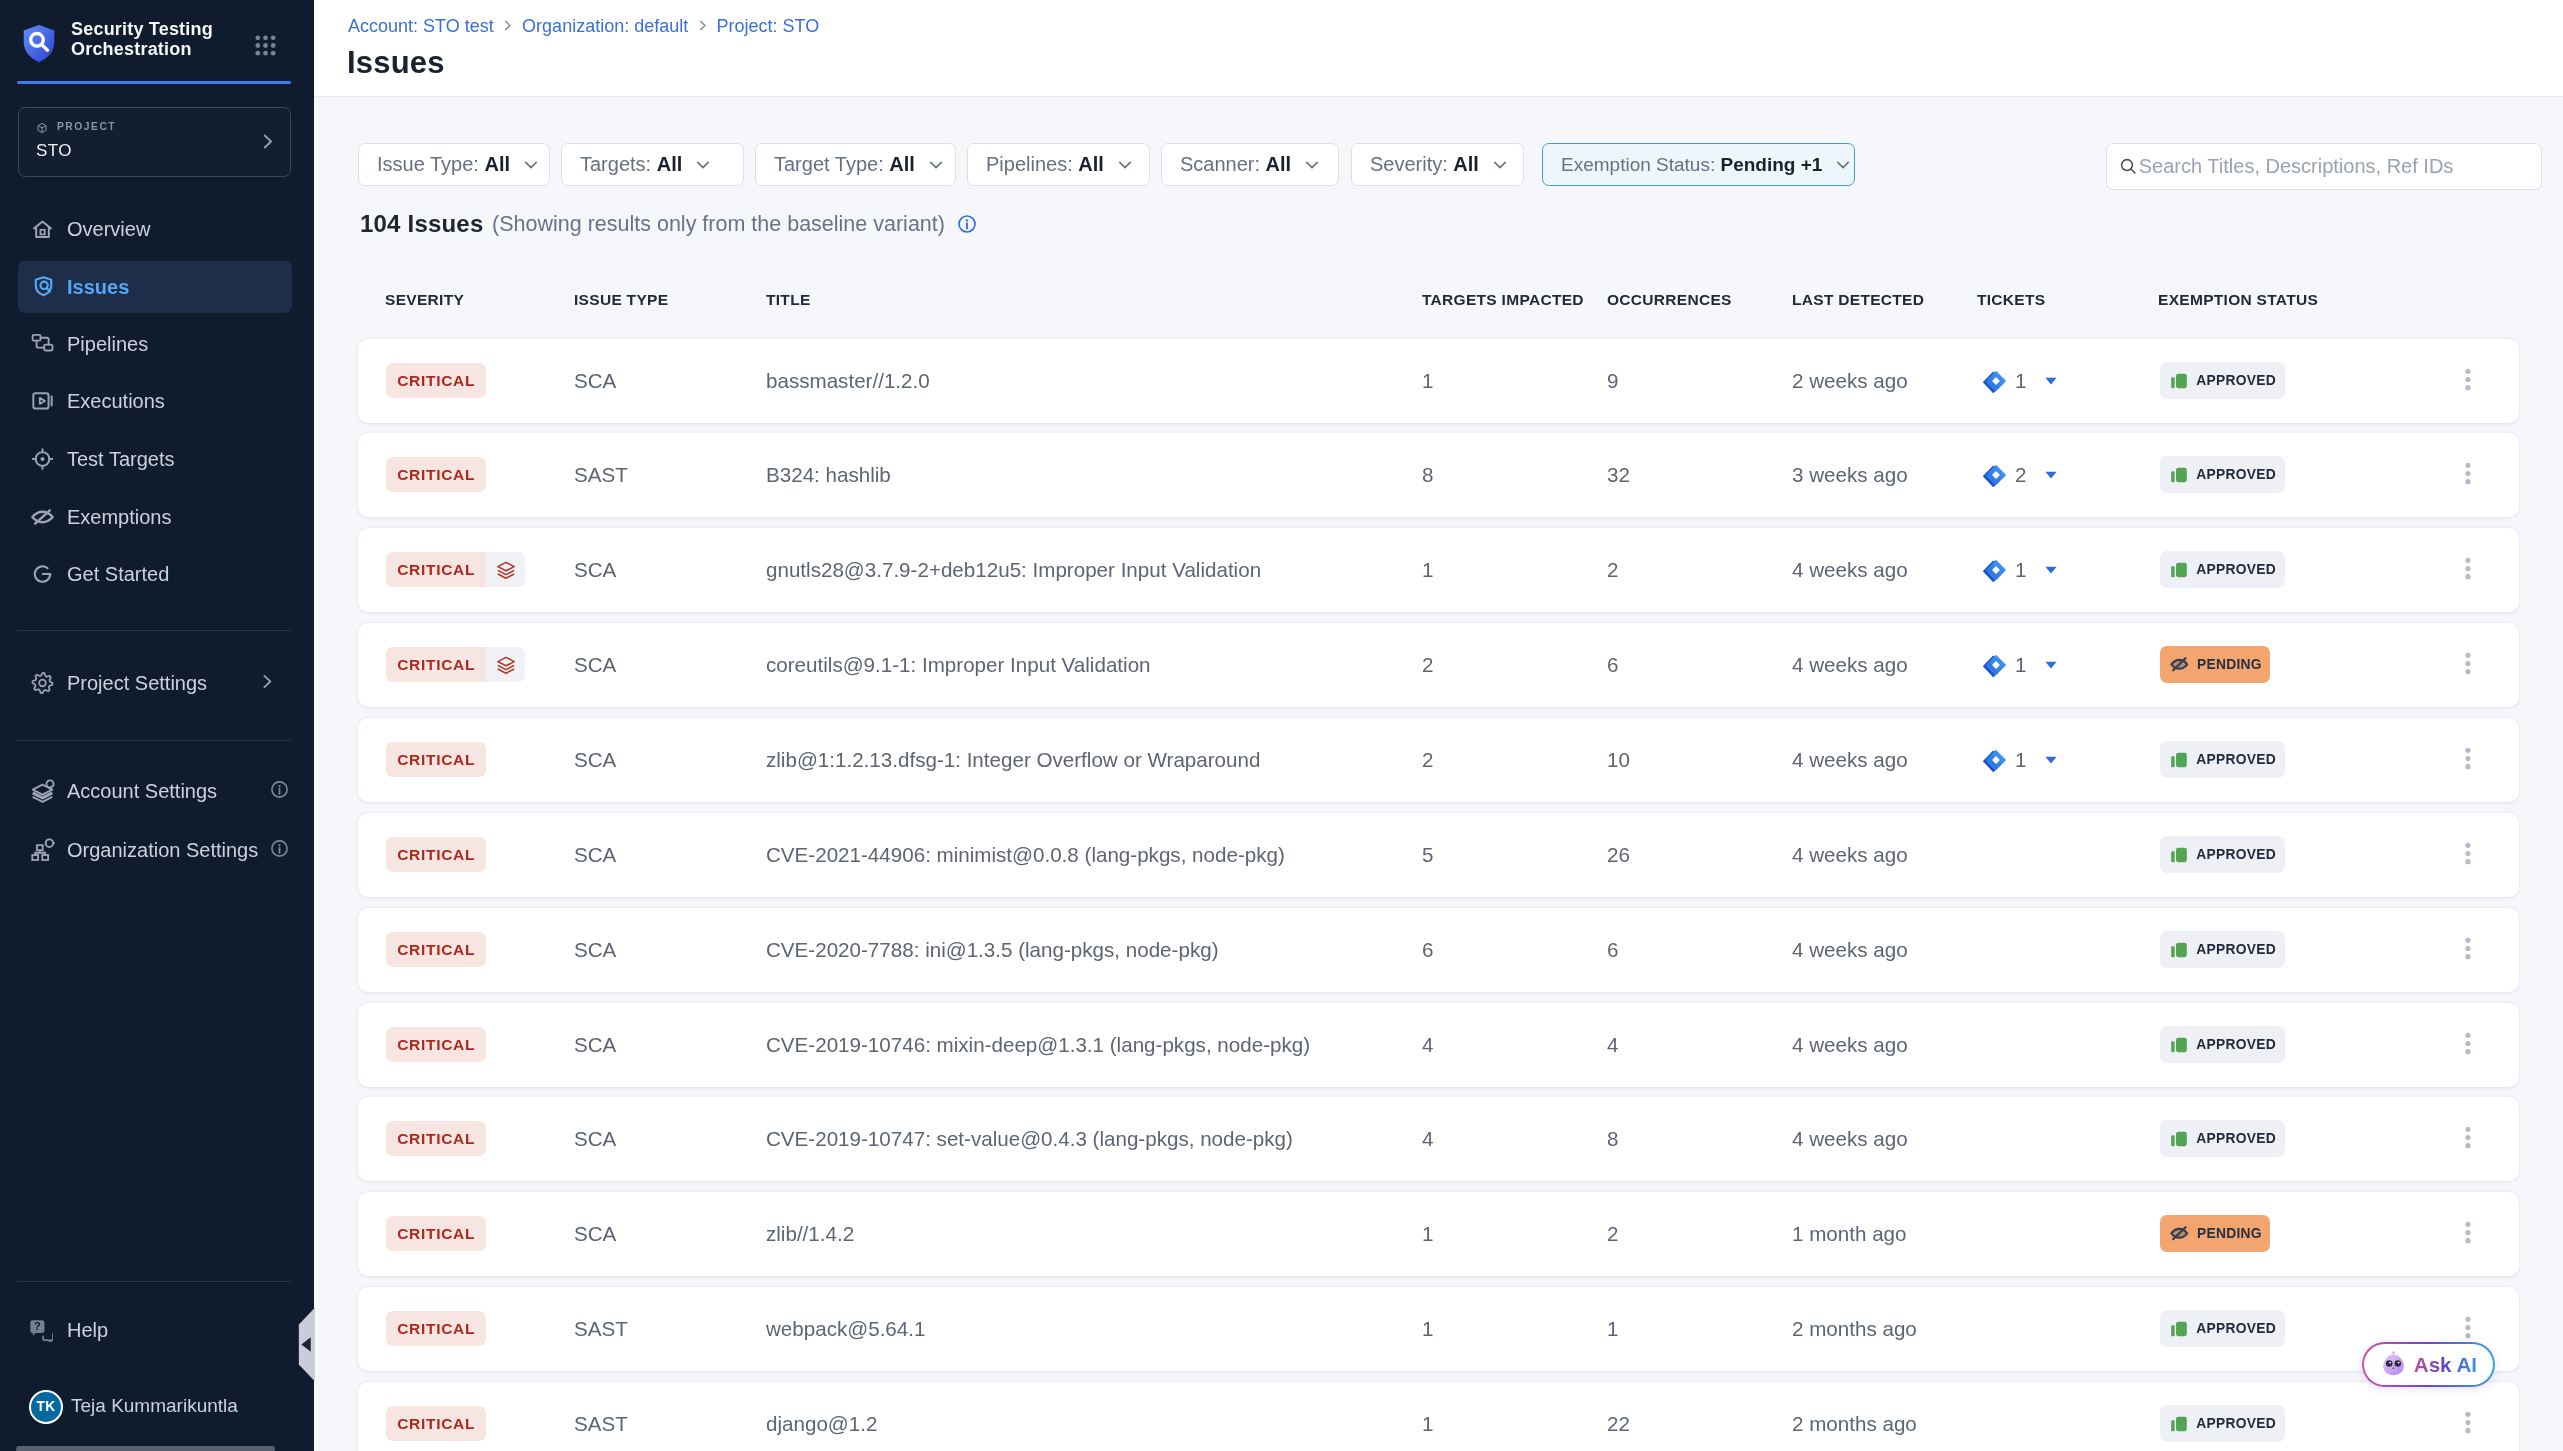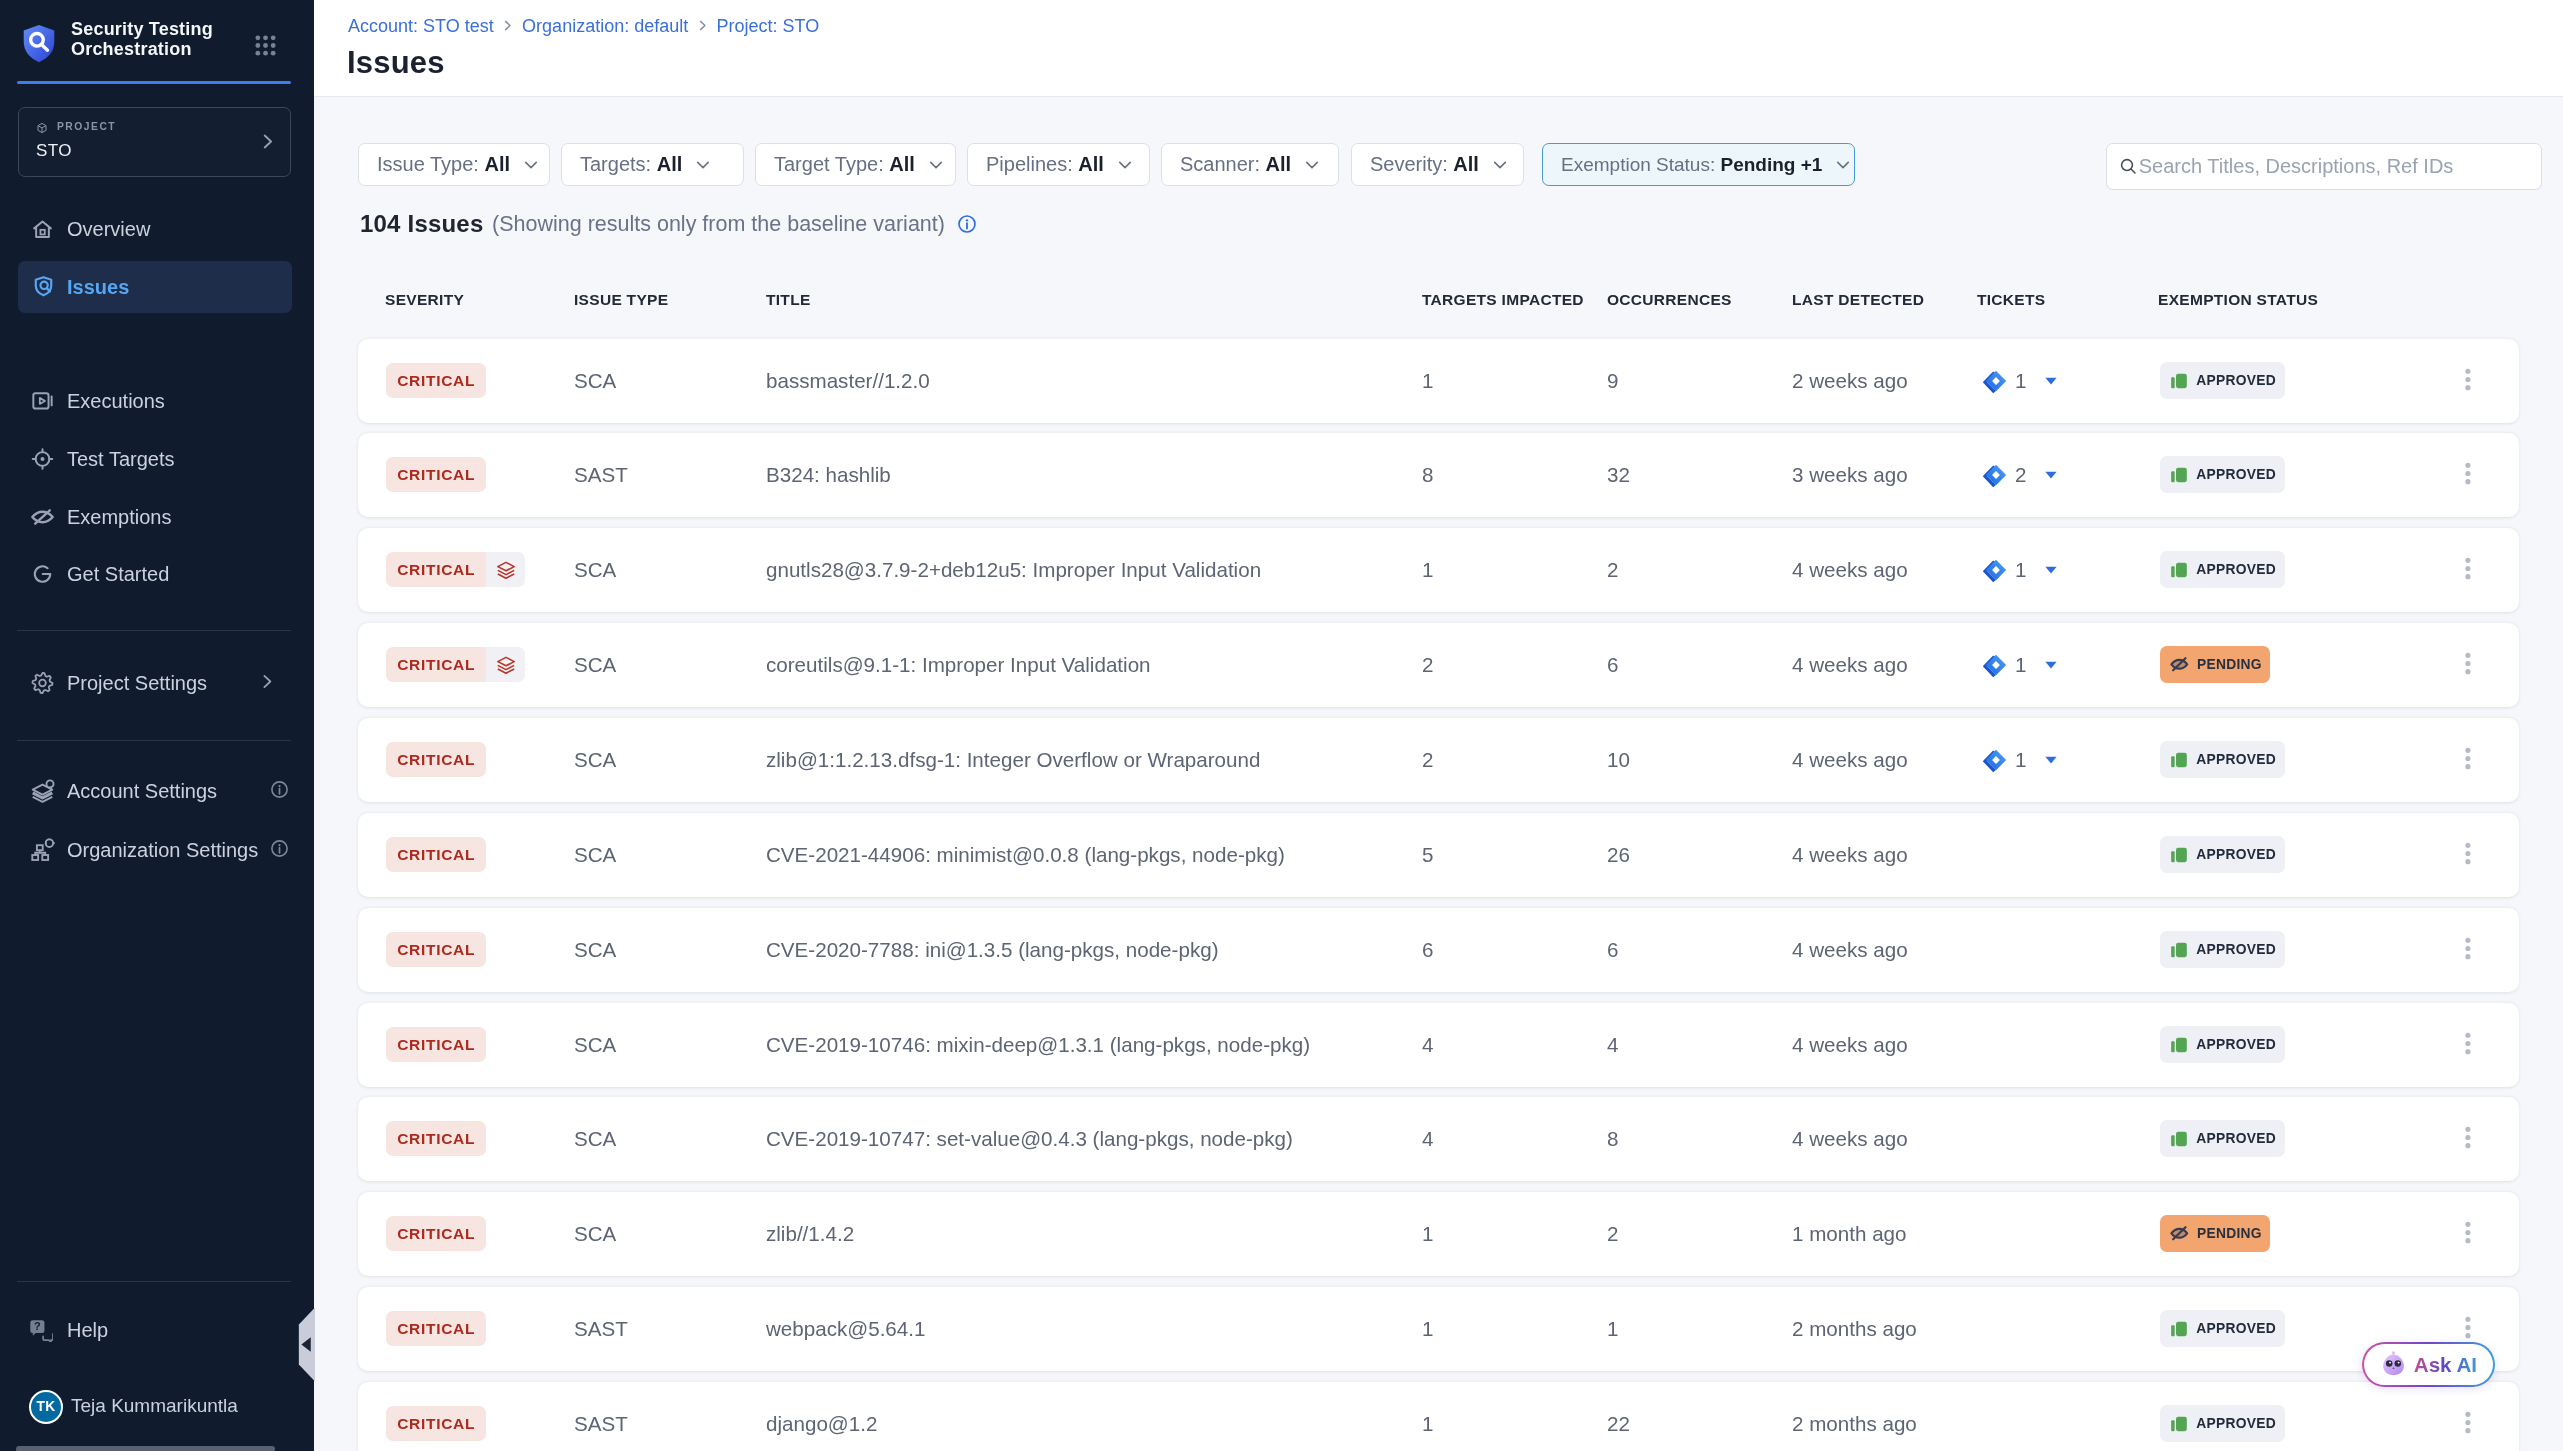--- a/index.html
+++ b/index.html
@@ -100,20 +100,30 @@
 <div class="nav sel" style="top:261px">
       <div class="ic">
         <svg width="22.4" height="22.4" viewBox="0 0 24 24" fill="none">
           <path d="M12 2.6 19.4 5v5.8c0 4.8-3.3 7.6-7.4 9.2-4.1-1.6-7.4-4.4-7.4-9.2V5z" stroke="#55a7f3" stroke-width="2.1" stroke-linecap="round" stroke-linejoin="round"></path>
           <circle cx="12.6" cy="10.4" r="3.5" stroke="#55a7f3" stroke-width="2.1" fill="#1e2d4a"></circle>
           <path d="m15.4 13.4 2.8 2.8" stroke="#55a7f3" stroke-width="2.1" stroke-linecap="round" stroke-linejoin="round"></path>
         </svg>
       </div>
       <div class="txt">Issues</div>
     </div>
+<div class="nav" style="top:318px">
+      <div class="ic">
+        <svg width="22.4" height="22.4" viewBox="0 0 24 24" fill="none">
+          <rect x="2.5" y="3.2" width="7.6" height="5.6" rx="1.4" stroke="#9aa3b4" stroke-width="1.8"></rect>
+          <rect x="13.6" y="12.6" width="8" height="5.6" rx="1.4" stroke="#9aa3b4" stroke-width="1.8"></rect>
+          <path d="M10.1 6h6.2c.9 0 1.6.7 1.6 1.6v5M6.3 8.8v5.1c0 .9.7 1.6 1.6 1.6h5.7" stroke="#9aa3b4" stroke-width="1.8" stroke-linecap="round" stroke-linejoin="round"></path>
+        </svg>
+      </div>
+      <div class="txt">Pipelines</div>
+    </div>
 <div class="nav" style="top:375px">
       <div class="ic">
         <svg width="22.4" height="22.4" viewBox="0 0 24 24" fill="none">
           <rect x="3.2" y="4.6" width="14.6" height="14.6" rx="2" stroke="#9aa3b4" stroke-width="1.9"></rect>
           <path d="m9.4 9 5 2.9-5 2.9z" stroke="#9aa3b4" stroke-width="1.7" stroke-linejoin="round"></path>
           <path d="M20.8 7.6v8.6" stroke="#9aa3b4" stroke-width="1.9" stroke-linecap="round"></path>
         </svg>
       </div>
       <div class="txt">Executions</div>
     </div>

